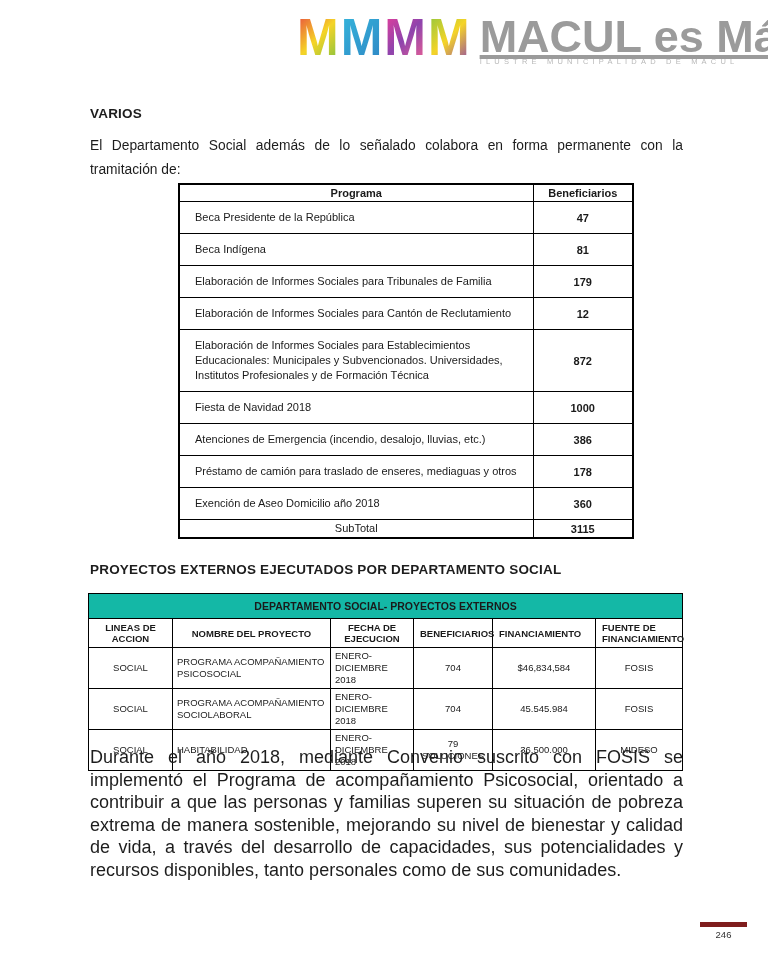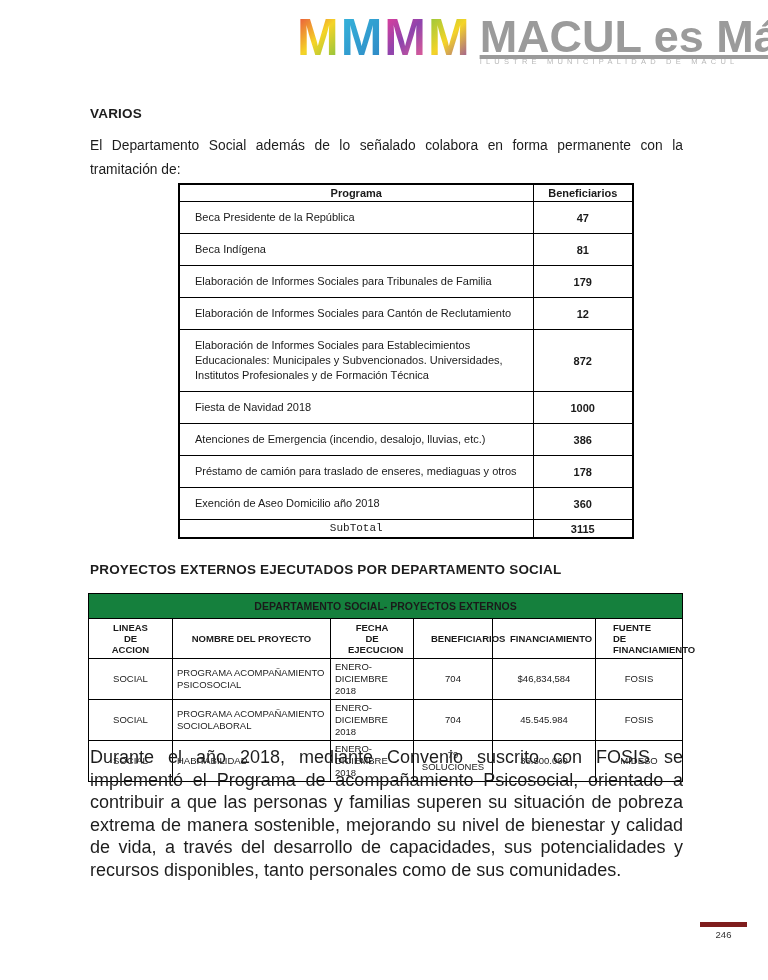--- a/index.html
+++ b/index.html
@@ -78,40 +78,40 @@
     color: #1a1a1a;
   }
   .t1 th, .t1 td { border: 1px solid #000; }
   .t1 { border: 2px solid #000; }
   .t1 th {
     font-weight: bold; text-align: center; padding: 2px 4px; font-size: 11px;
   }
   .t1 td:first-child { text-align: left; padding: 8px 15px; line-height: 15px; }
   .t1 td:last-child  { text-align: center; font-weight: bold; width: 100px; }
   .t1 tr.subtotal td { padding: 1px 4px; }
-  .t1 tr.subtotal td:first-child { text-align: center; font-weight: normal; font-family: Liberation Mono, monospace; }
+  .t1 tr.subtotal td:first-child { text-align: center; font-weight: normal; }
 
   
   .t2 {
     position: absolute; top: 593px; left: 88px; width: 594px;
     border-collapse: collapse;
     font-size: 9.5px;
     color: #1a1a1a;
     table-layout: fixed;
   }
   .t2 { border: 1.5px solid #000; }
   .t2 th, .t2 td { border: 1px solid #000; }
   .t2 .t2-title {
-    background: #15803d;
+    background: #14b8a6;
     font-weight: bold;
     text-align: center;
     font-size: 10.5px;
     padding: 2px 0;
   }
-  .t2 th { font-weight: bold; text-align: center; padding: 3px 17px; line-height: 11px; }
+  .t2 th { font-weight: bold; text-align: center; padding: 3px 6px; line-height: 11px; }
   .t2 th:nth-child(5), .t2 th:nth-child(6) { text-align: left; }
   .t2 td { padding: 2px 4px; text-align: center; line-height: 12px; height: 25px; }
   .t2 td:nth-child(2), .t2 td:nth-child(3) { text-align: left; }
   .c1 { width: 84px; } .c2 { width: 158px; } .c3 { width: 83px; }
   .c4 { width: 79px; } .c5 { width: 103px; } .c6 { width: 87px; }
 
   
   .pagenum {
     position: absolute; top: 922px; left: 700px; width: 47px;
     border-top: 5px solid #7f1d1d;

